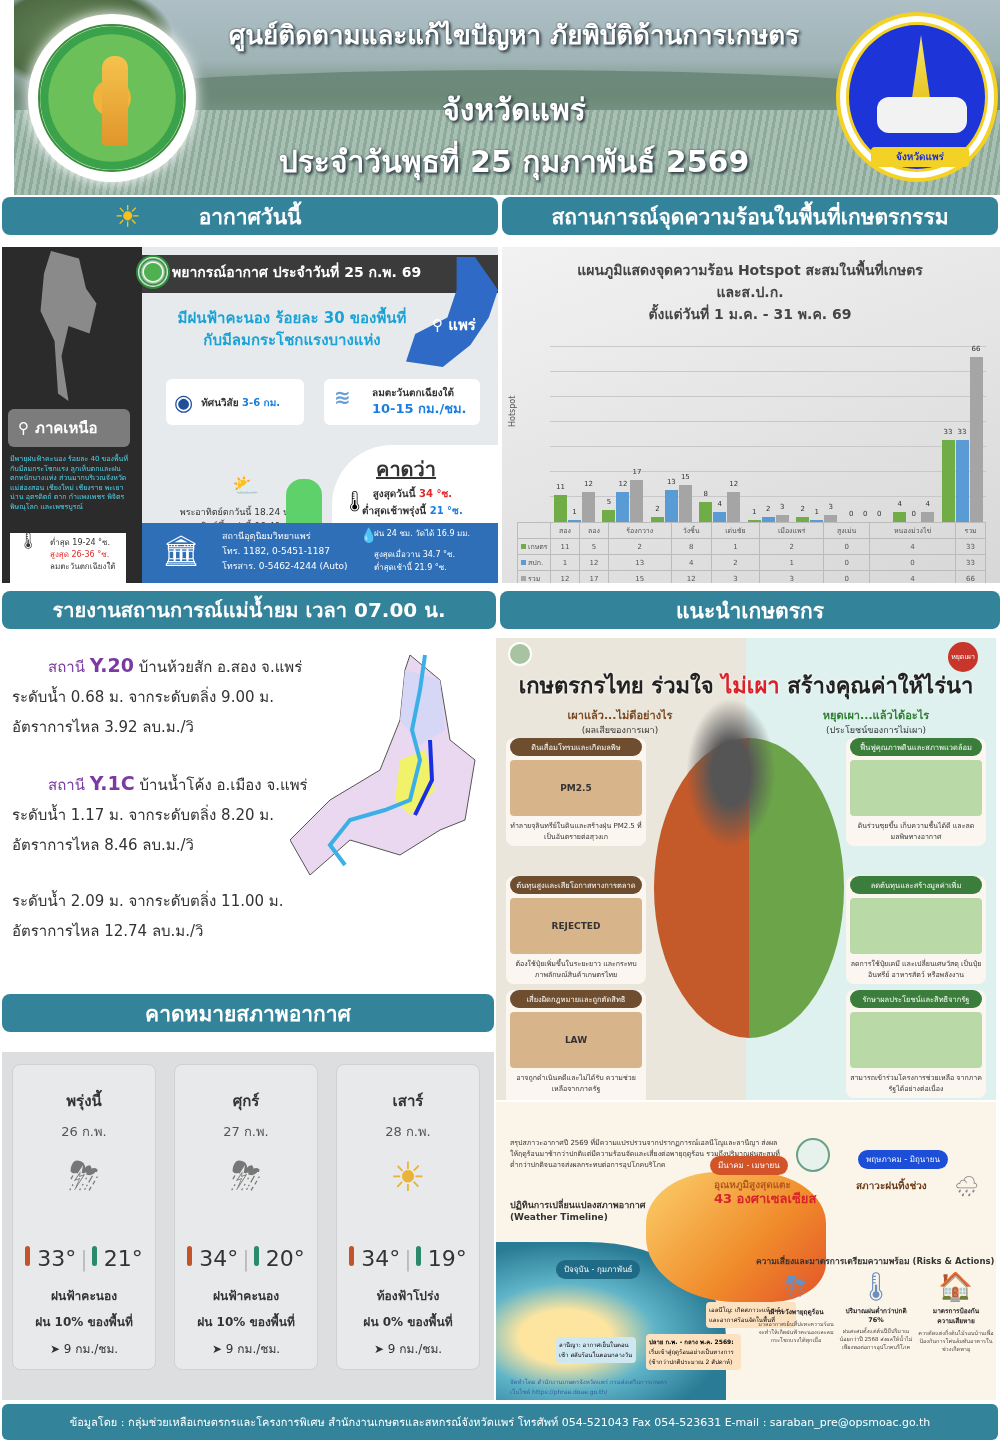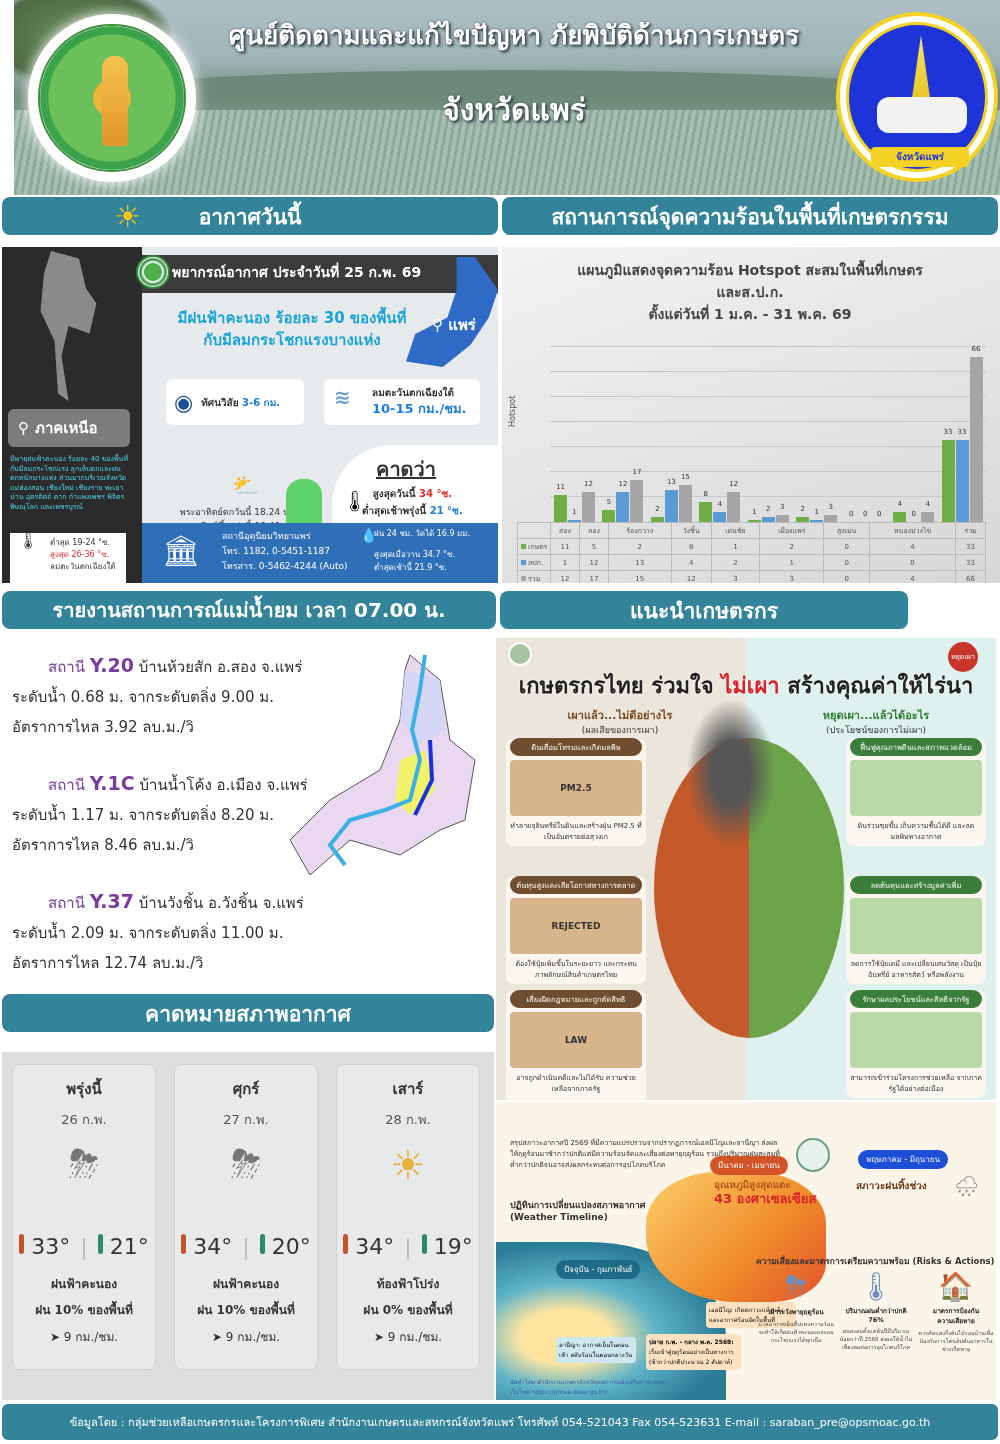--- a/index.html
+++ b/index.html
@@ -60,24 +60,24 @@
 .ch .tbl td.h{text-align:left;padding-left:3px;width:33px}
 .sw{display:inline-block;width:5px;height:5px;margin-right:2px}
 
 .rv{left:0;top:640px;width:496px;height:350px;background:#fff}
 .rv .stn{position:absolute;left:12px;font-size:15px;color:#333;line-height:30px}
 .rv .stn b{color:#7b3aa0}
 .rv .map{position:absolute;left:290px;top:10px;width:195px;height:225px}
 
 .fc{left:2px;top:1052px;width:492px;height:348px;background:#dcdedf}
 .card{position:absolute;top:12px;width:144px;height:306px;background:#e8e9ea;border-radius:8px;border:1px solid #cfd1d2;text-align:center;color:#333}
-.card .d{margin-top:12px;font-size:15px;font-weight:bold}
+.card .d{margin-top:24px;font-size:15px;font-weight:bold}
 .card .dt{margin-top:8px;font-size:13px;color:#555}
 .card .ic{height:70px;margin-top:12px;position:relative}
-.card .tmp{margin-top:22px;font-size:22px;display:flex;justify-content:center;gap:10px;align-items:flex-start}
+.card .tmp{margin-top:22px;font-size:22px;display:flex;justify-content:center;gap:4px;align-items:flex-start}
 .card .th{display:inline-block;width:5px;height:20px;border-radius:3px}
 .card .cond{margin-top:12px;font-size:12px;font-weight:bold;line-height:26px}
 .card .wd{margin-top:4px;font-size:12px}
 
 .ad{left:496px;top:638px;width:500px;height:462px;background:linear-gradient(90deg,#ebe6dc 0 50%,#dff1ee 50%)}
 .ad .h1{position:absolute;left:0;top:30px;width:500px;text-align:center;font-size:22px;font-weight:bold;color:#222;text-shadow:0 0 3px #fff}
 .ad .l2{position:absolute;top:70px;width:200px;text-align:center;font-size:11px;font-weight:bold;line-height:15px}
 .ad .card2{position:absolute;width:140px;background:#fbf7f0;border-radius:8px;font-size:7px;text-align:center;color:#333}
 .ad .card2 .pill{background:#6e4e2e;color:#fff;font-size:7.5px;border-radius:10px;padding:3px 0;margin:0 4px}
 .ad .card2.g .pill{background:#3b7d3a}
@@ -101,20 +101,21 @@
   <div class="tree"></div>
   <div class="hills"></div>
   <div class="field"></div>
   <div class="logo-l">
       <div class="in">
         <div class="fig"></div>
       </div>
     </div>
   <div class="t1">ศูนย์ติดตามและแก้ไขปัญหา ภัยพิบัติด้านการเกษตร</div>
   <div class="t2">จังหวัดแพร่</div>
+  <div class="t3">ประจำวันพุธที่  25  กุมภาพันธ์  2569</div>
   <div class="logo-r">
       <div class="in">
         <div class="stupa"></div>
         <div class="cow"></div>
         <div class="banner">จังหวัดแพร่</div>
       </div>
     </div>
 </div>
 
 <div class="bar" style="left:2px;top:197px;width:496px">
@@ -353,38 +354,37 @@
           <td>4</td>
           <td>66</td>
         </tr>
       </tbody>
     </table>
 </div>
 
 <div class="bar" style="left:2px;top:591px;width:494px;font-size:20px">
     <span>รายงานสถานการณ์แม่น้ำยม เวลา 07.00 น.</span>
   </div>
-<div class="bar" style="left:500px;top:591px;width:408px">
+<div class="bar" style="left:500px;top:591px;width:500px">
     <span>แนะนำเกษตรกร</span>
   </div>
 
 <div class="panel rv">
   <div id="stations">
       <div class="stn" style="top: 10px;">
         <div style="padding-left:36px"><b style="font-weight:normal">สถานี</b> <b style="font-size:19px">Y.20</b> บ้านห้วยสัก อ.สอง จ.แพร่</div>
         <div>ระดับน้ำ 0.68 ม. จากระดับตลิ่ง 9.00 ม.</div>
         <div>อัตราการไหล 3.92 ลบ.ม./วิ</div>
       </div>
       <div class="stn" style="top: 128px;">
         <div style="padding-left:36px"><b style="font-weight:normal">สถานี</b> <b style="font-size:19px">Y.1C</b> บ้านน้ำโค้ง อ.เมือง จ.แพร่</div>
         <div>ระดับน้ำ 1.17 ม. จากระดับตลิ่ง 8.20 ม.</div>
         <div>อัตราการไหล 8.46 ลบ.ม./วิ</div>
       </div>
       <div class="stn" style="top: 246px;">
-        <div style="padding-left:36px"><b style="font-weight:normal">สถานี</b> <b style="font-size:19px">Y.37</b> บ้านวังชิ้น อ.วังชิ้น จ.แพร่</div>
         <div>ระดับน้ำ 2.09 ม. จากระดับตลิ่ง 11.00 ม.</div>
         <div>อัตราการไหล 12.74 ลบ.ม./วิ</div>
       </div>
     </div>
   <svg class="map" viewBox="0 0 195 225">
     <polygon points="120,5 150,30 160,90 185,110 175,170 150,180 110,205 60,190 20,225 0,190 40,150 90,120 110,70 115,20" fill="#e9d8ef" stroke="#555"></polygon>
     <polygon points="115,20 150,30 155,80 130,95 110,70" fill="#d6d6f6"></polygon>
     <polygon points="110,110 135,100 145,140 120,165 105,150" fill="#f2f26a"></polygon>
     <polyline points="135,5 130,40 122,80 130,110 120,150 95,160 60,170 40,195 55,215" fill="none" stroke="#3ab0e6" stroke-width="4"></polyline>
     <polyline points="140,90 142,130 125,165" fill="none" stroke="#1a2fe0" stroke-width="4"></polyline>

